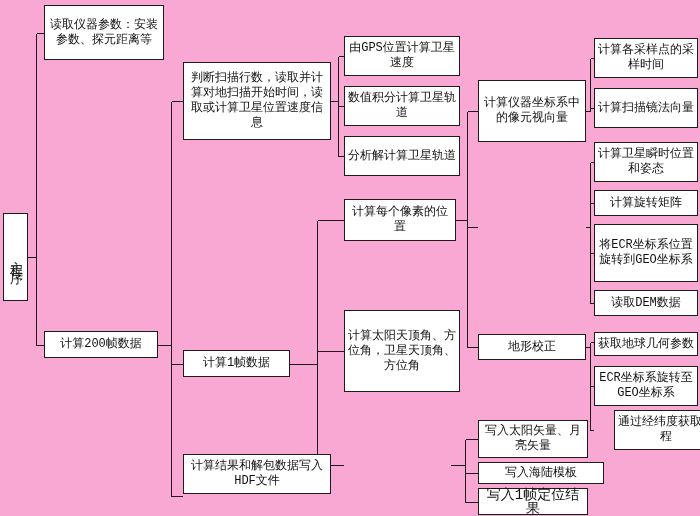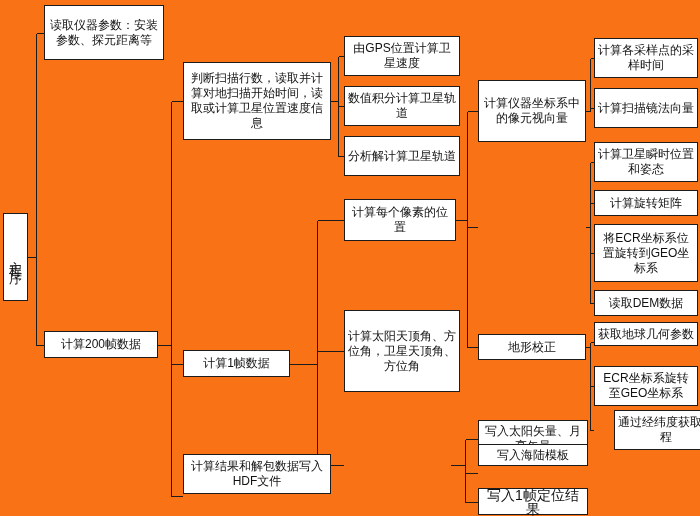--- a/index.html
+++ b/index.html
@@ -4,22 +4,22 @@
 <style>
   html, body {
     margin: 0;
     padding: 0;
     background: #ffffff;
   }
   #canvas {
     position: relative;
     width: 700px;
     height: 516px;
-    background: #f97316;
-    font-family: Liberation Sans, sans-serif;
+    background: #f9a8d4;
+    font-family: Liberation Mono, monospace;
     overflow: hidden;
   }
   .node {
     position: absolute;
     box-sizing: border-box;
     border: 1px solid #1c1c1c;
     background: #ffffff;
     display: flex;
     align-items: center;
     justify-content: center;
@@ -129,35 +129,35 @@
   <div class="node" style="left:344px;top:310px;width:116px;height:82px">计算太阳天顶角、方位角，卫星天顶角、方位角</div>
 
 
   <div class="node" style="left:478px;top:80px;width:108px;height:62px">计算仪器坐标系中的像元视向量</div>
 
 
   <div class="node" style="left:478px;top:334px;width:108px;height:26px">地形校正</div>
 
   <div class="node" style="left:478px;top:420px;width:110px;height:38px">写入太阳矢量、月亮矢量</div>
 
-  <div class="node" style="left:478px;top:444px;width:110px;height:22px">写入海陆模板</div>
+  <div class="node" style="left:478px;top:462px;width:126px;height:22px">写入海陆模板</div>
 
   <div class="node small" style="left:478px;top:488px;width:110px;height:27px">写入1帧定位结果</div>
 
   <div class="node" style="left:594px;top:38px;width:104px;height:40px">计算各采样点的采样时间</div>
 
   <div class="node" style="left:594px;top:88px;width:104px;height:40px">计算扫描镜法向量</div>
 
   <div class="node" style="left:594px;top:142px;width:104px;height:40px">计算卫星瞬时位置和姿态</div>
 
   <div class="node" style="left:594px;top:190px;width:104px;height:26px">计算旋转矩阵</div>
 
   <div class="node" style="left:594px;top:224px;width:104px;height:58px">将ECR坐标系位置旋转到GEO坐标系</div>
 
   <div class="node" style="left:594px;top:290px;width:104px;height:26px">读取DEM数据</div>
 
-  <div class="node" style="left:594px;top:322px;width:104px;height:24px">获取地球几何参数</div>
+  <div class="node" style="left:594px;top:332px;width:104px;height:24px">获取地球几何参数</div>
 
   <div class="node" style="left:594px;top:366px;width:104px;height:40px">ECR坐标系旋转至GEO坐标系</div>
 
   <div class="node" style="left:614px;top:410px;width:104px;height:40px">通过经纬度获取高程</div>
 
 </div>
 
 </body></html>

